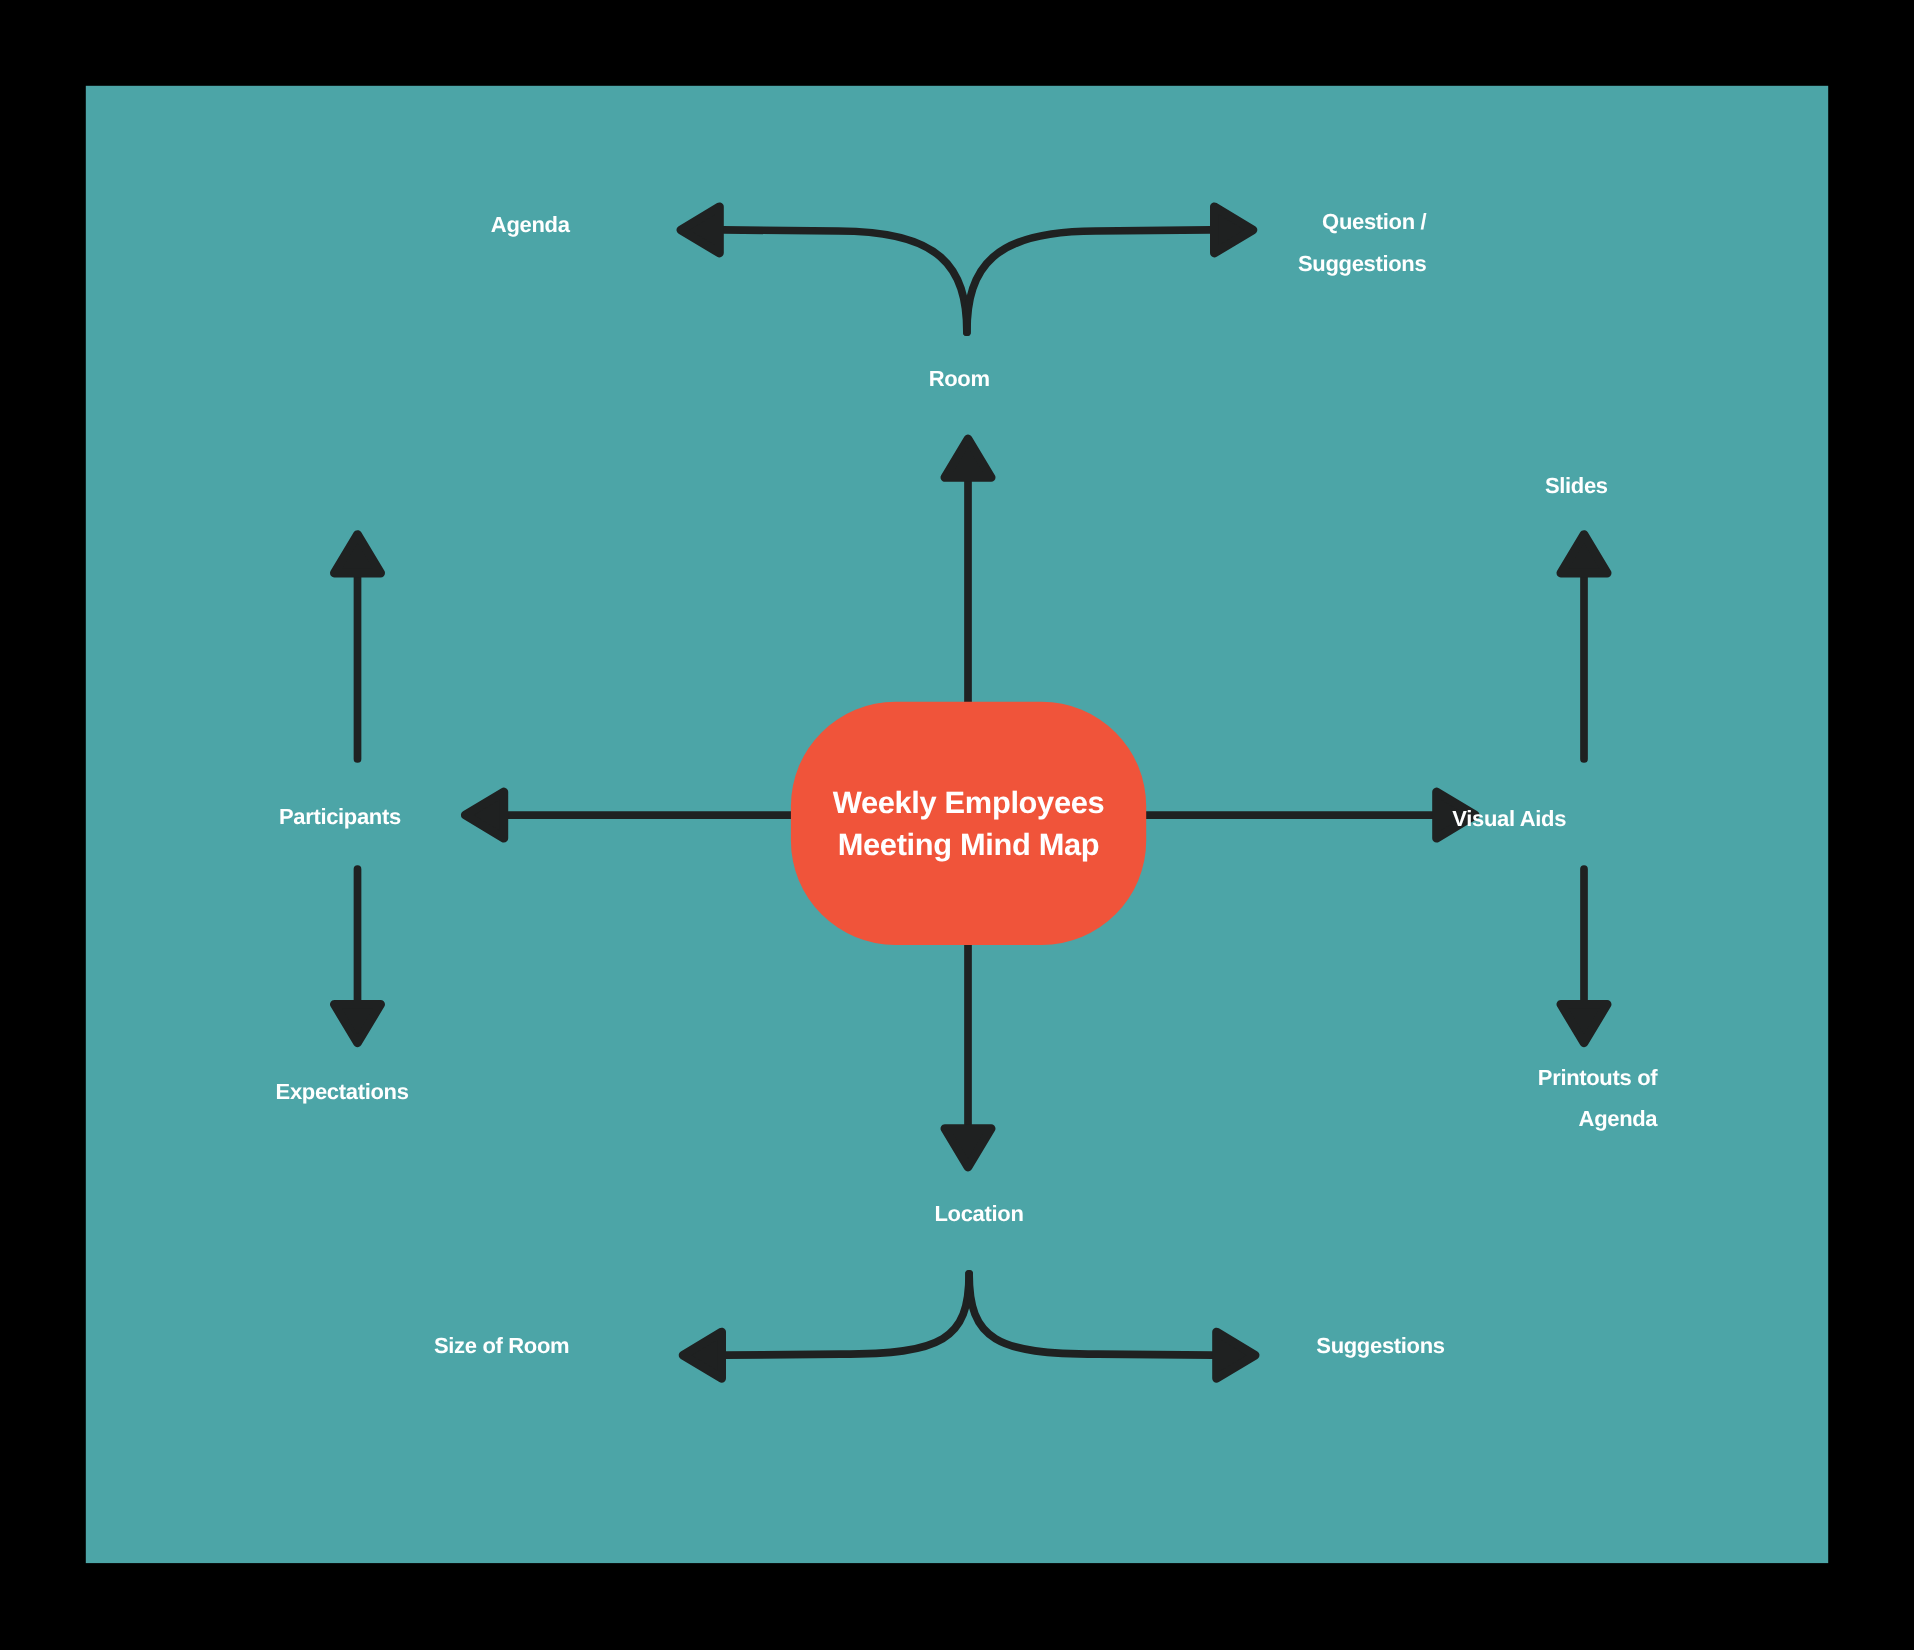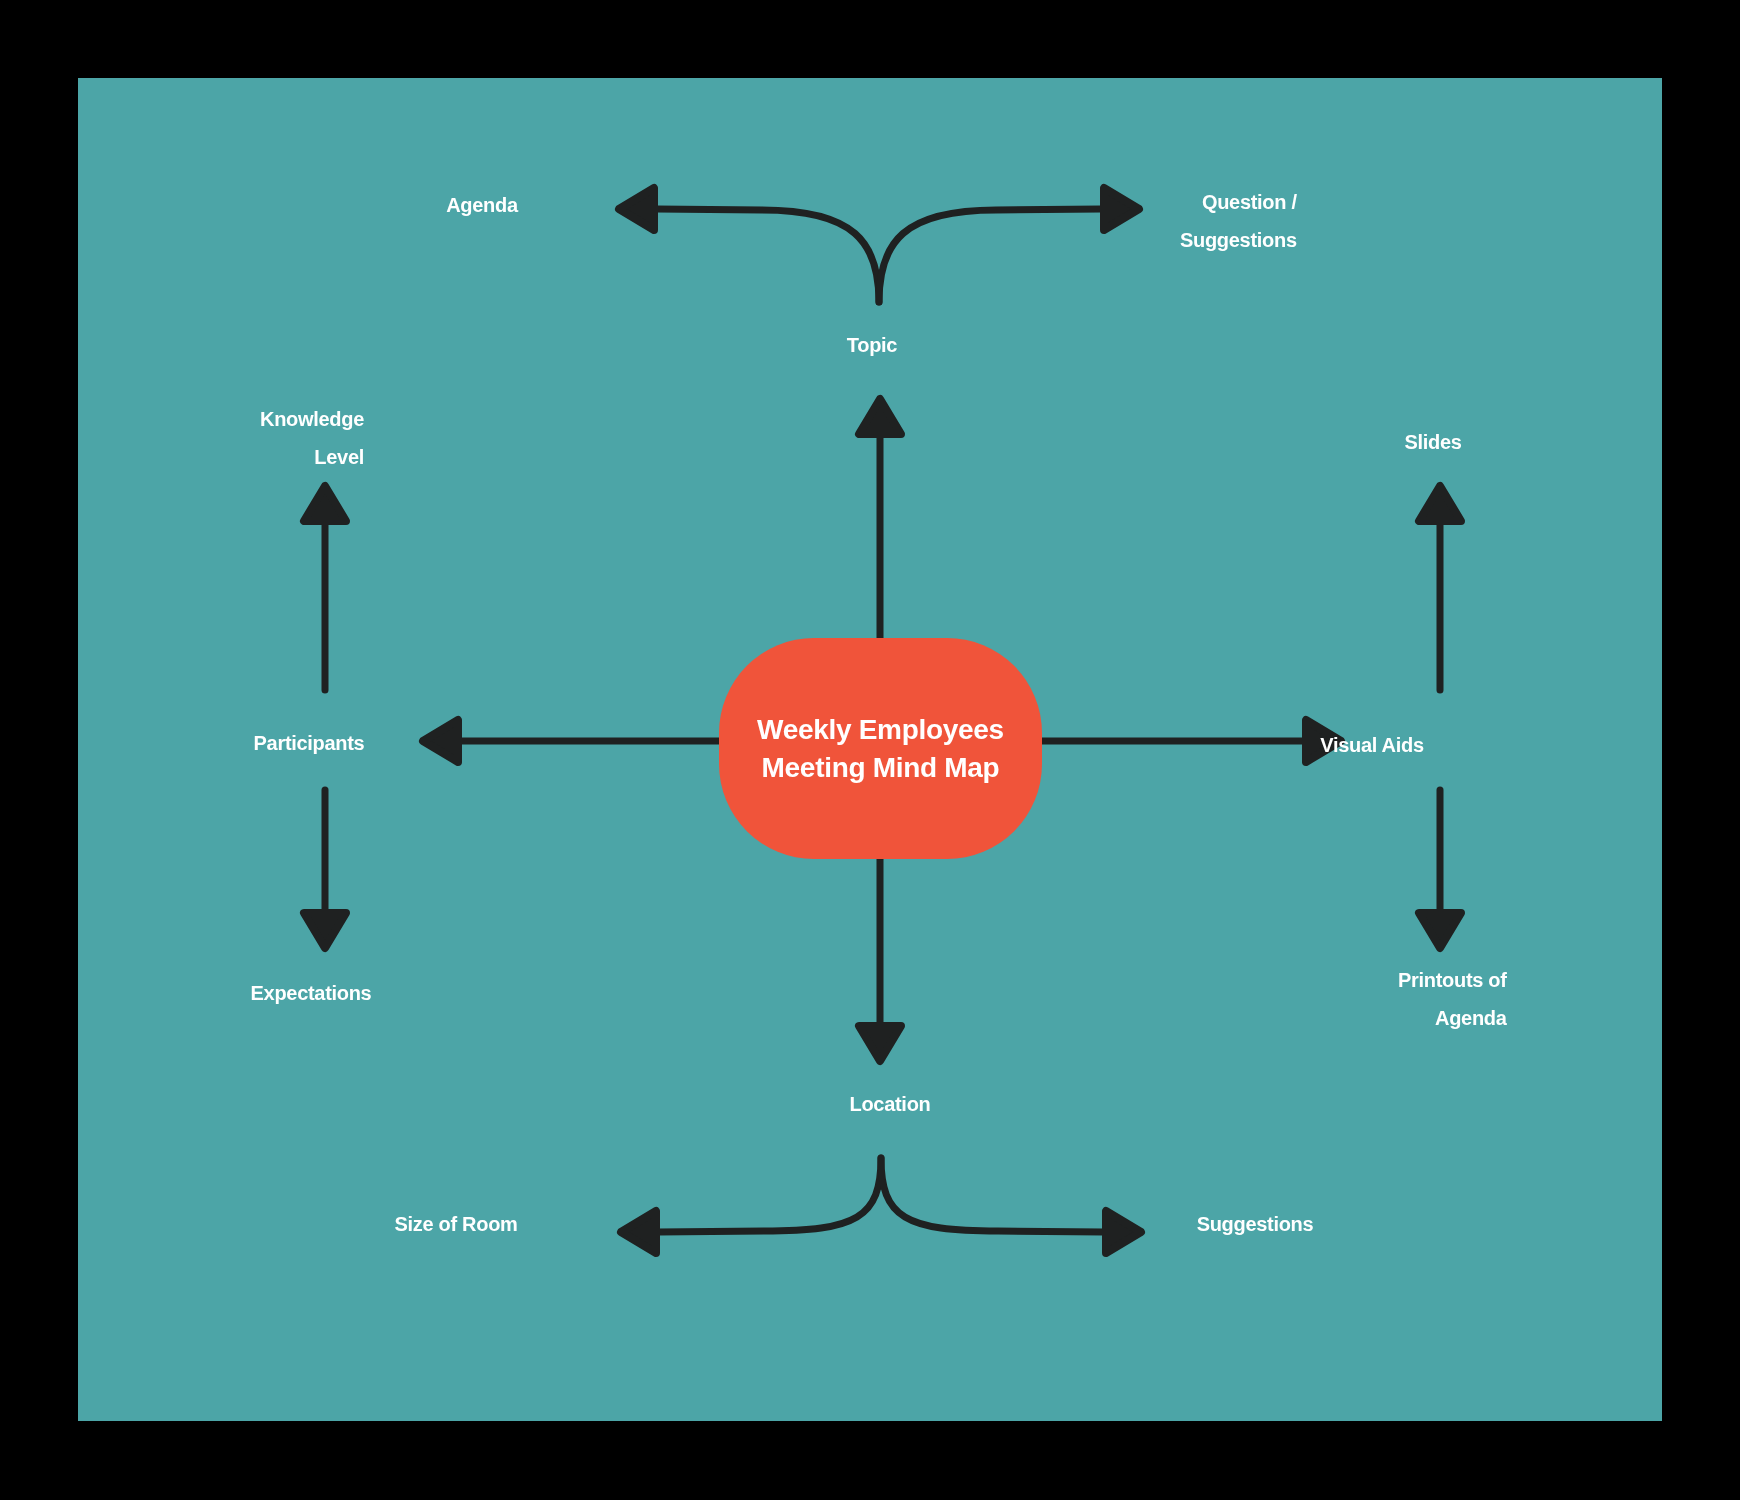--- a/index.html
+++ b/index.html
@@ -116,29 +116,27 @@
       <path d="M 621 1232 L 656 1211 L 656 1253 Z"></path>
       <path d="M 1141 1232 L 1106 1211 L 1106 1253 Z"></path>
     </g>
   </svg>
 
   <div class="center-node">
     <div class="center-text">Weekly Employees
 Meeting Mind Map</div>
   </div>
 
-  <div class="label centered" style="left:872px; top:345px;">Topic</div>
+  <div class="label centered" style="left:872px; top:345px;">Room</div>
 
   <div class="label centered" style="left:482px; top:205px;">Agenda</div>
 
   <div class="label leftalign" style="left:1180px; top:183px;">Question /
 Suggestions</div>
 
-  <div class="label leftalign" style="left:260px; top:400px;">Knowledge
-Level</div>
 
   <div class="label centered" style="left:309px; top:743px;text-align:right;">Participants</div>
 
   <div class="label centered" style="left:311px; top:993px;">Expectations</div>
 
   <div class="label centered" style="left:1372px; top:745px;">Visual Aids</div>
 
   <div class="label centered" style="left:1433px; top:442px;">Slides</div>
 
   <div class="label leftalign" style="left:1382px; top:961px;margin-left:16px;">Printouts of

